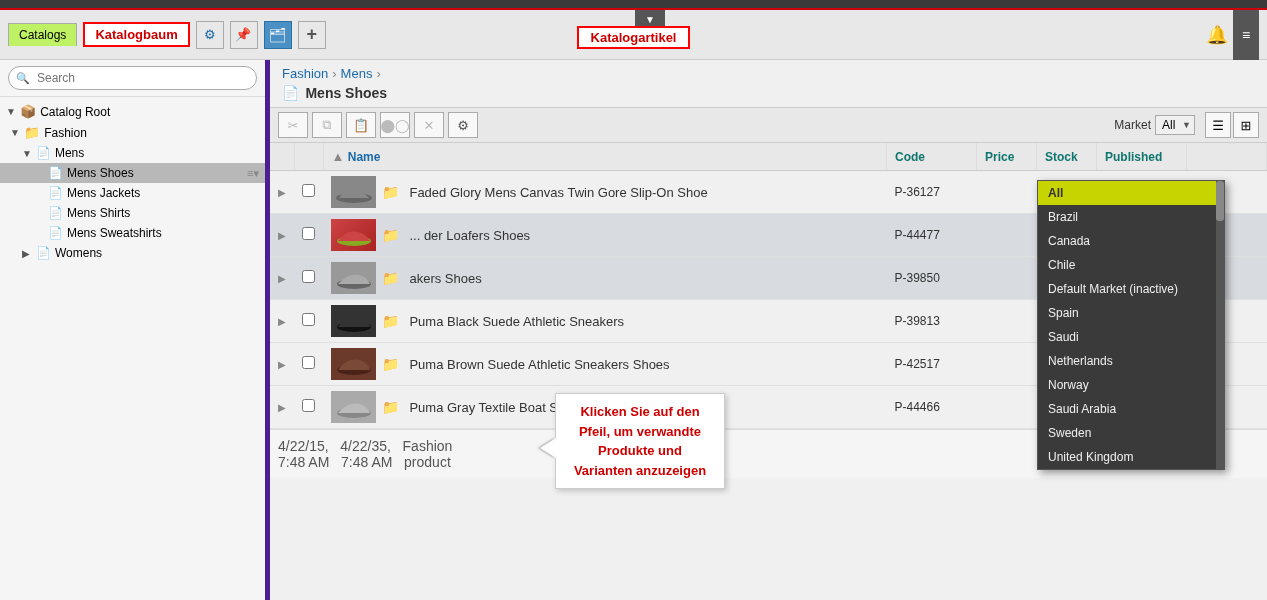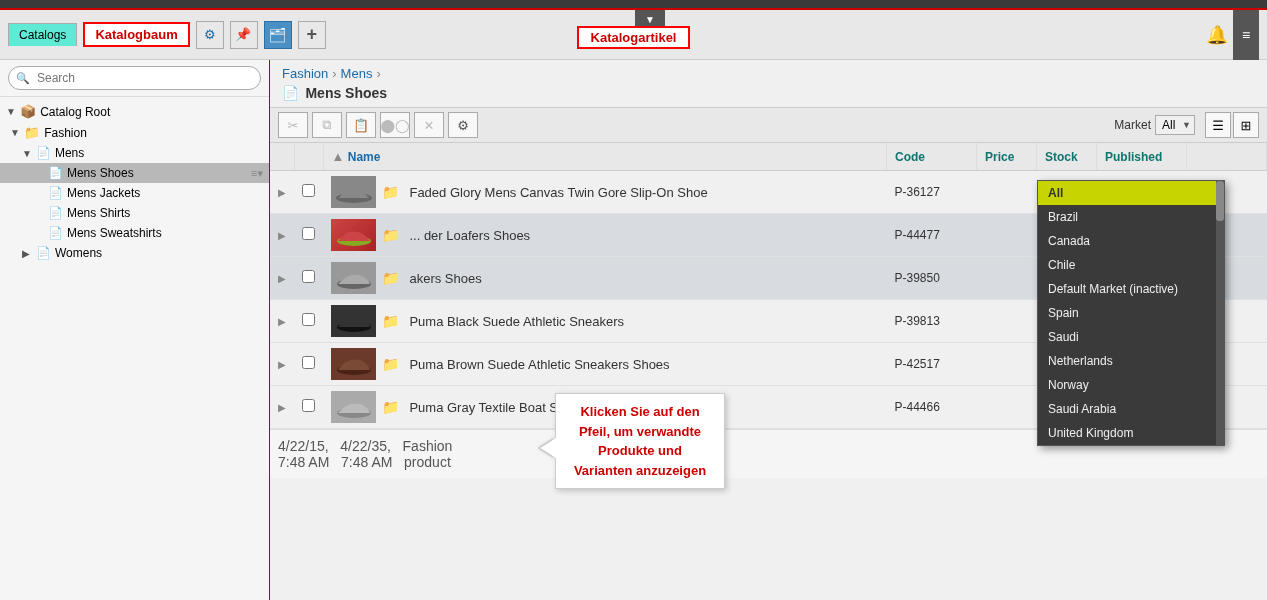--- a/index.html
+++ b/index.html
@@ -16,21 +16,21 @@
     .header-toolbar {
       background: #e8e8e8;
       height: 50px;
       display: flex;
       align-items: center;
       padding: 0 8px;
       border-bottom: 1px solid #ccc;
       gap: 6px;
     }
     .tab-catalogs {
-      background: #5eead4;
+      background: #bef264;
       border: 1px solid #aaa;
       border-bottom: none;
       padding: 4px 10px;
       font-size: 12px;
       cursor: pointer;
     }
     .katalogbaum-label {
       background: #fff;
       border: 2px solid red;
       padding: 3px 10px;
@@ -79,21 +79,21 @@
     .main-layout {
       display: flex;
       height: calc(600px - 60px);
     }
 
     
     .sidebar {
       width: 270px;
       min-width: 270px;
       background: #f5f5f5;
-      border-right: 1px solid #4c1d95;
+      border-right: 5px solid #4c1d95;
       display: flex;
       flex-direction: column;
       overflow: hidden;
     }
     .search-box {
       padding: 6px 8px;
       border-bottom: 1px solid #ddd;
     }
     .search-input {
       width: 100%;
@@ -700,20 +700,21 @@
         <div class="market-dropdown-item active">All</div>
         <div class="market-dropdown-item">Brazil</div>
         <div class="market-dropdown-item">Canada</div>
         <div class="market-dropdown-item">Chile</div>
         <div class="market-dropdown-item">Default Market (inactive)</div>
         <div class="market-dropdown-item">Spain</div>
         <div class="market-dropdown-item">Saudi</div>
         <div class="market-dropdown-item">Netherlands</div>
         <div class="market-dropdown-item">Norway</div>
         <div class="market-dropdown-item">Saudi Arabia</div>
+        <div class="market-dropdown-item">Sweden</div>
         <div class="market-dropdown-item">United Kingdom</div>
         <div class="market-scrollbar">
           <div class="market-scrollbar-thumb"></div>
         </div>
       </div>
     </div>
 
   </div>
 </div>
 

